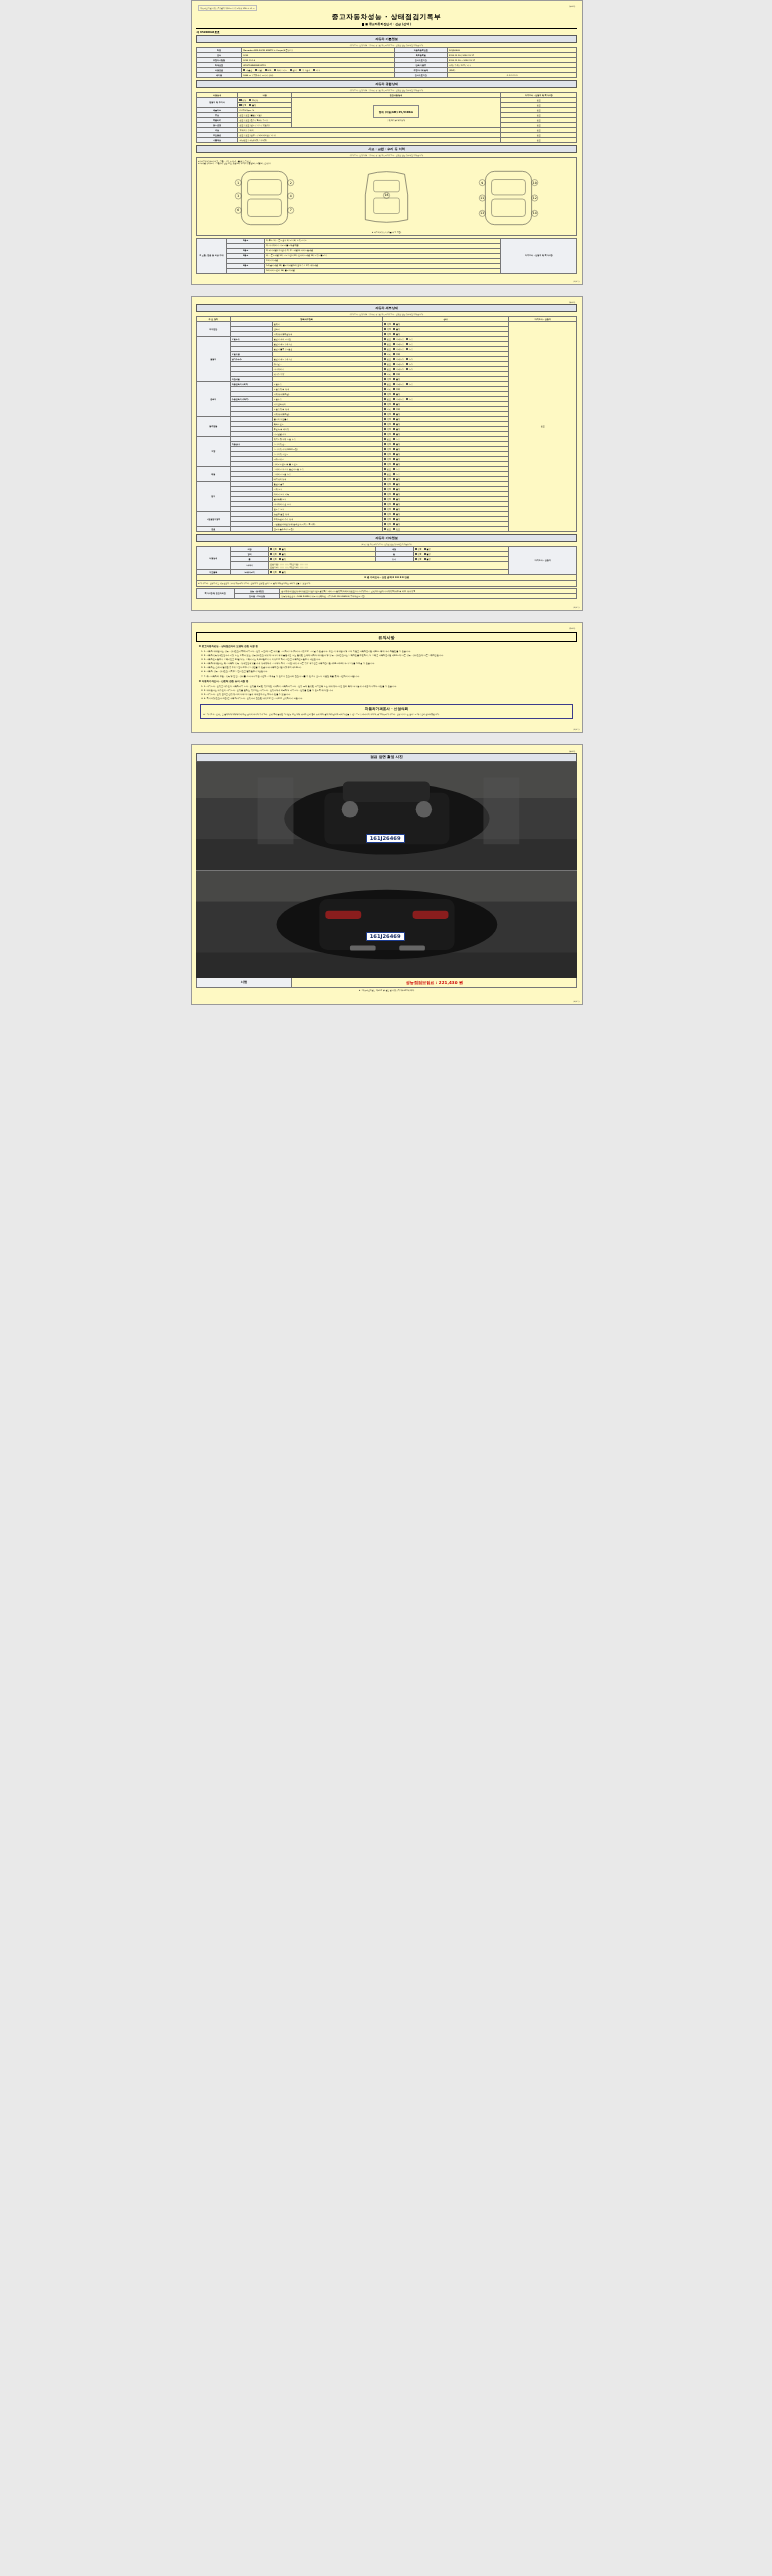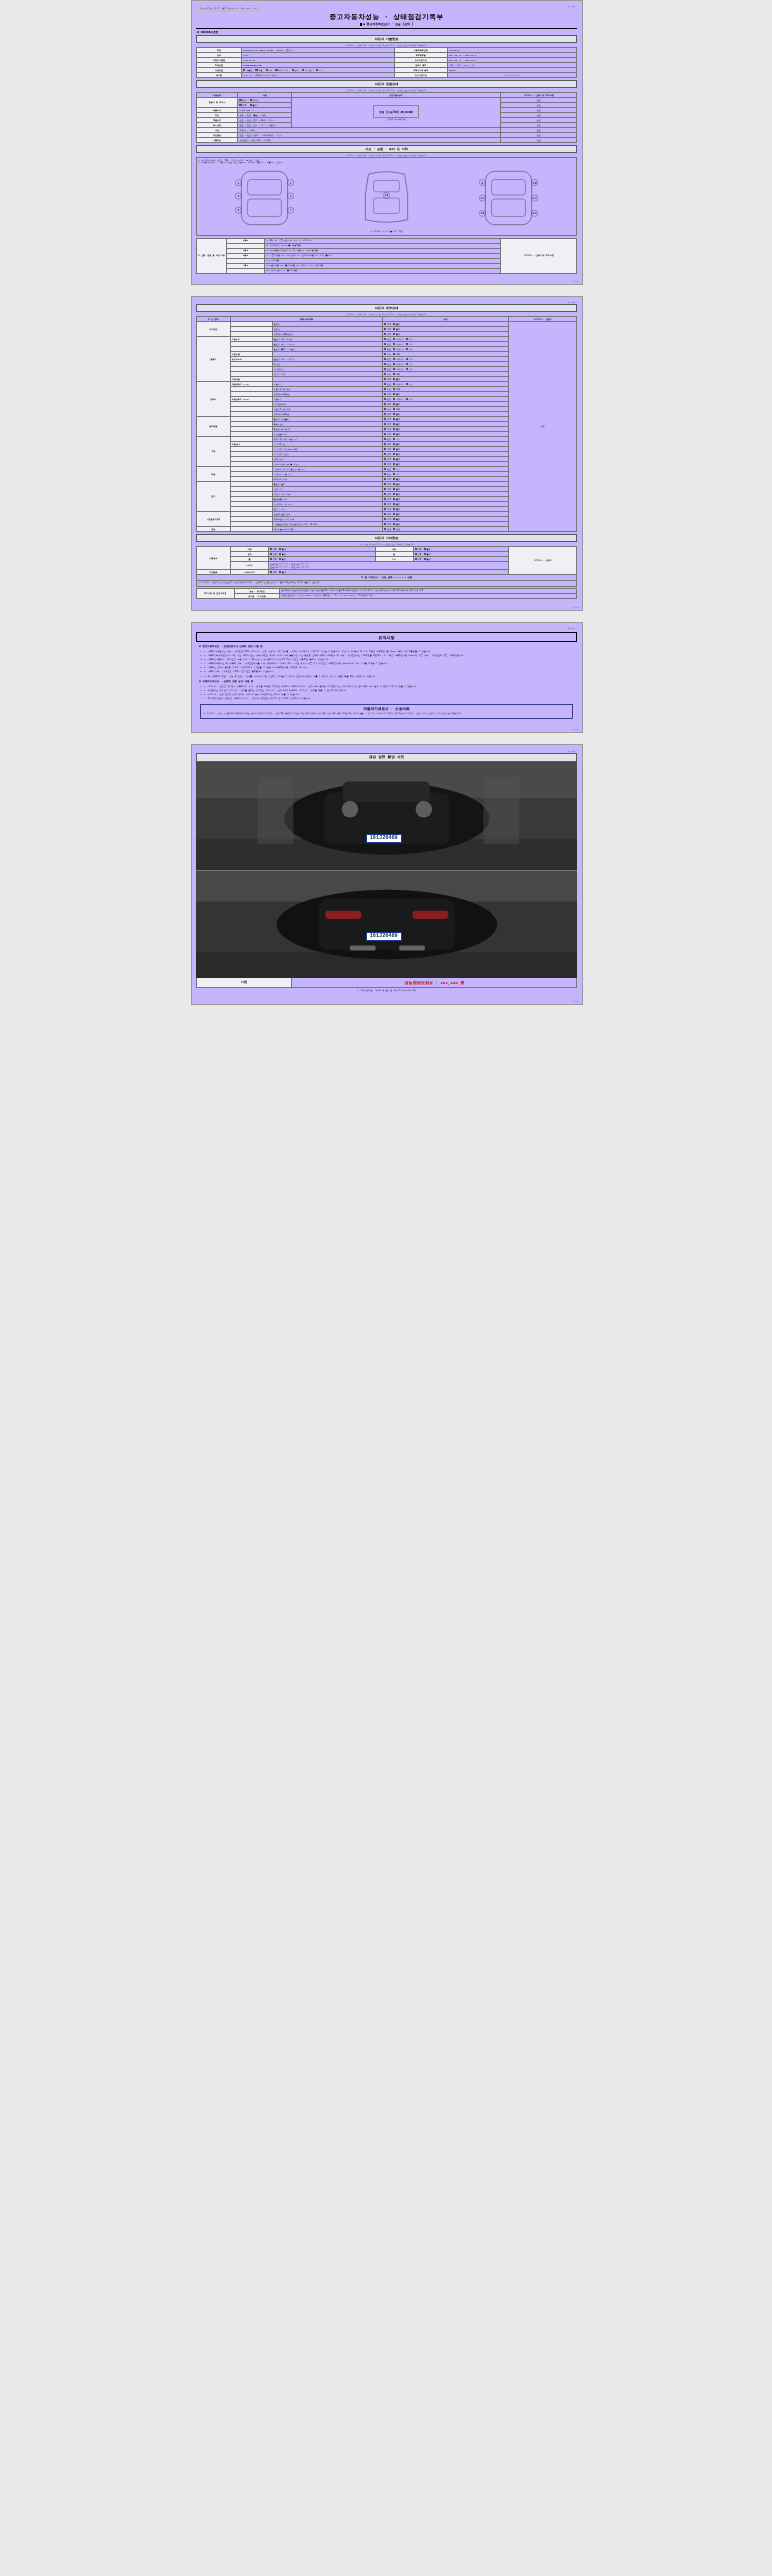--- a/index.html
+++ b/index.html
@@ -1,19 +1,19 @@
 <!DOCTYPE html>
 <html lang="ko" style="font-size:8.2px"><head>
 <meta charset="utf-8">
 <style>
   * { box-sizing: border-box; }
   html, body { margin:0; padding:0; background:#e9e9e9; }
   body { font-family:"DejaVu Sans","Liberation Sans",sans-serif; color:#000; }
   .page { width:773px; margin:0 auto; background:#e9e9e9; padding:0; }
-  .sheet { width:392px; margin:0 auto 11.3px auto; background:#c4b5fd; border:0.5px solid #9a9a9a; position:relative;font-family:Liberation Mono, monospace; }
+  .sheet { width:392px; margin:0 auto 11.3px auto; background:#fef9c3; border:0.5px solid #9a9a9a; position:relative; }
   .sheet-inner { padding:3.1px 4.1px 5.2px 4.1px; }
   .micro { font-size:1.9px; line-height:1.35; }
   .topbar { display:flex; justify-content:space-between; align-items:flex-start; font-size:1.9px; color:#222; padding:1px 2.1px 0 2.1px; }
   .topbar .left { border:0.5px solid #bbb; padding:0.5px 1.5px; color:#333; }
   .doc-title { text-align:center; font-size:6.7px; font-weight:bold; letter-spacing:0.5px; margin:1.5px 0 0.5px 0; }
   .doc-sub { text-align:center; font-size:2.9px; font-weight:bold; margin-bottom:2.1px; }
   .doc-sub .sq { display:inline-block; width:2.6px; height:2.6px; background:#000; margin-right:1px; vertical-align:middle;}
   .divider-strong { border-top:1px solid #000; margin:1px 0 0.5px 0; }
   .docno { font-size:2.6px; font-weight:bold; margin:0.5px 0 1.5px 1px; }
   .sec-head { background:#dfe3ea; border:0.5px solid #5a5a5a; text-align:center; font-size:3.1px; font-weight:bold; padding:1px 0; }

